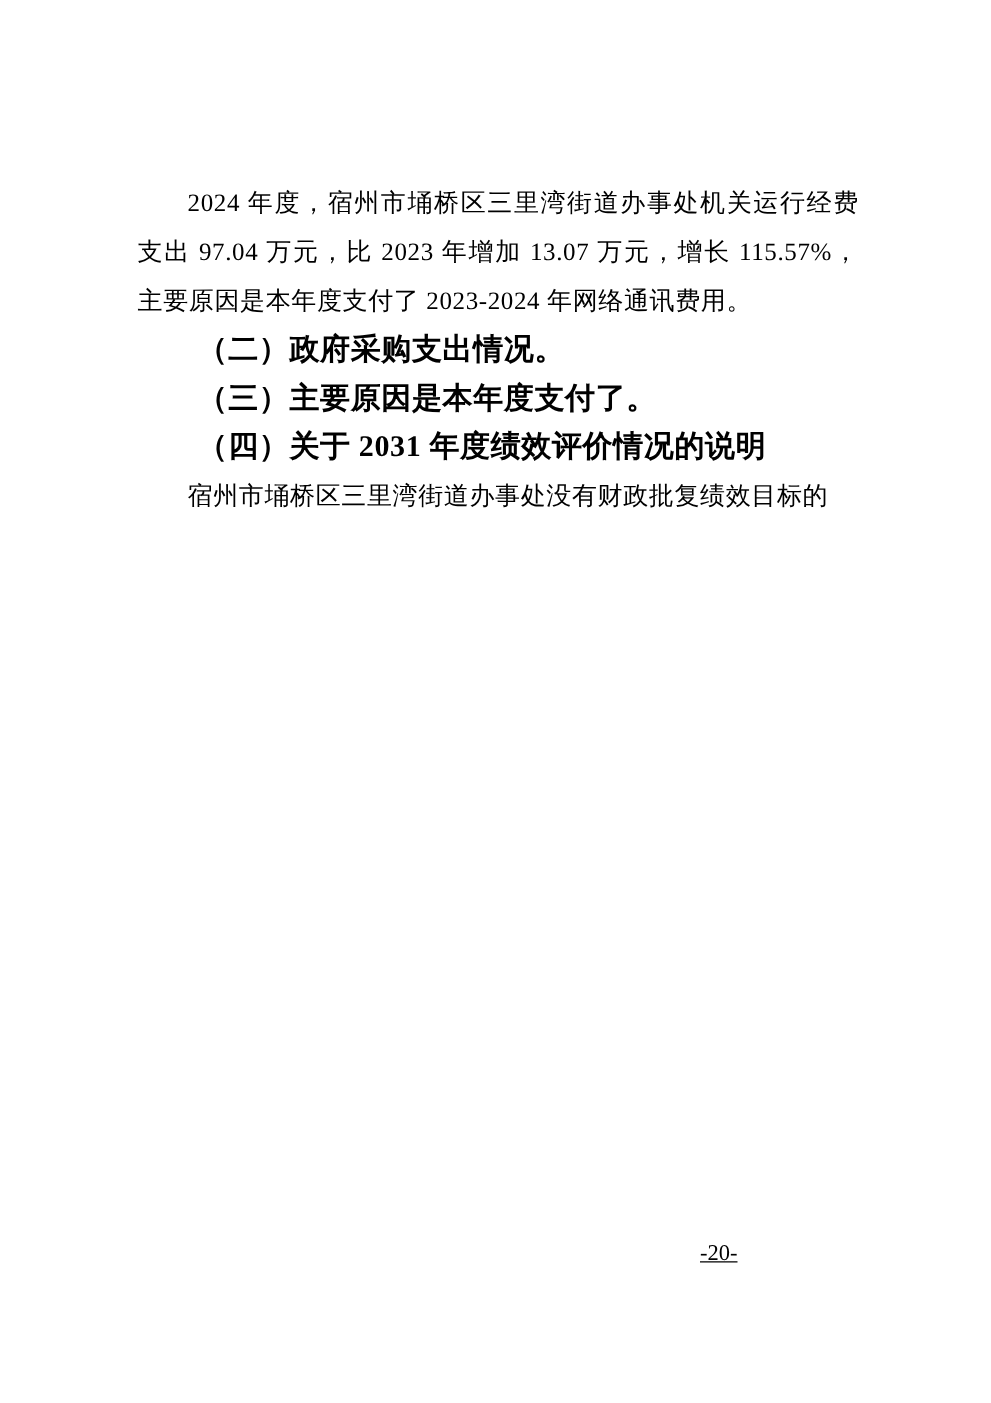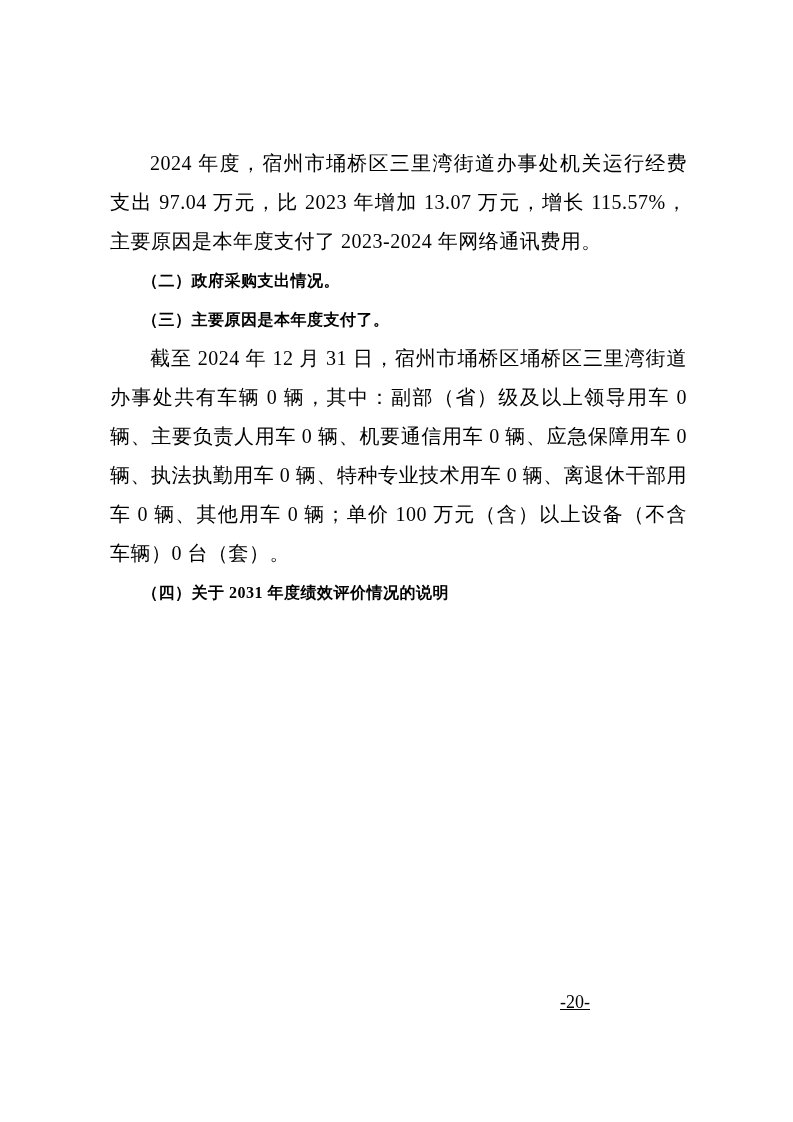--- a/index.html
+++ b/index.html
@@ -25,21 +25,21 @@
     line-height: 39px;
     text-align: justify;
     letter-spacing: 0.5px;
   }
   .para {
     margin: 0;
     text-indent: 2em;
   }
   .heading {
     margin: 0;
-    font-size: 16px;
+    font-size: 24px;
     line-height: 39px;
     font-weight: bold;
     text-indent: 2em;
   }
   .page-footer {
     position: absolute;
     right: 100px;
     bottom: 110px;
     font-size: 18px;
     line-height: 20px;
@@ -56,23 +56,23 @@
 <div class="page">
 
   <main class="doc-body">
     <p class="para">2024 年度，宿州市埇桥区三里湾街道办事处机关运行经费支出 97.04 万元，比 2023 年增加 13.07 万元，增长 115.57%，主要原因是本年度支付了 2023-2024 年网络通讯费用。</p>
 
     <h3 class="heading">（二）政府采购支出情况。</h3>
 
 
     <h3 class="heading">（三）主要原因是本年度支付了。</h3>
 
-    <p class="para">截至 2024 年 12 月 31 日，宿州市埇桥区埇桥区三里湾街道办事处共有车辆 0 辆，其中：副部（省）级及以上领导用车 0 辆、主要负责人用车 0 辆、机要通信用车 0 辆、应急保障用车 0 辆、执法执勤用车 0 辆、特种专业技术用车 0 辆、离退休干部用车 0 辆、其他用车 0 辆；单价 100 万元（含）以上设备（不含车辆）0 台（套）。</p>
 
     <h3 class="heading">（四）关于 2031 年度绩效评价情况的说明</h3>
 
+    <p class="para">宿州市埇桥区三里湾街道办事处没有财政批复绩效目标的</p>
   </main>
 
   <footer class="page-footer">
     <span class="page-number">-20-</span>
   </footer>
 
 </div>
 
 </body></html>

